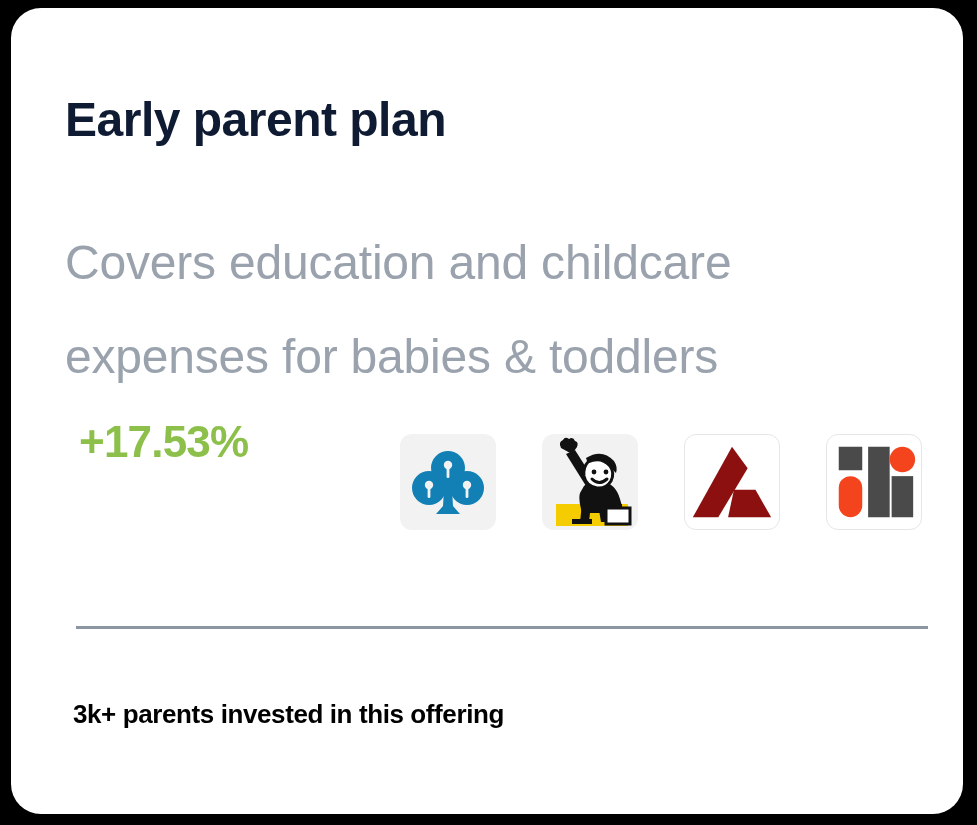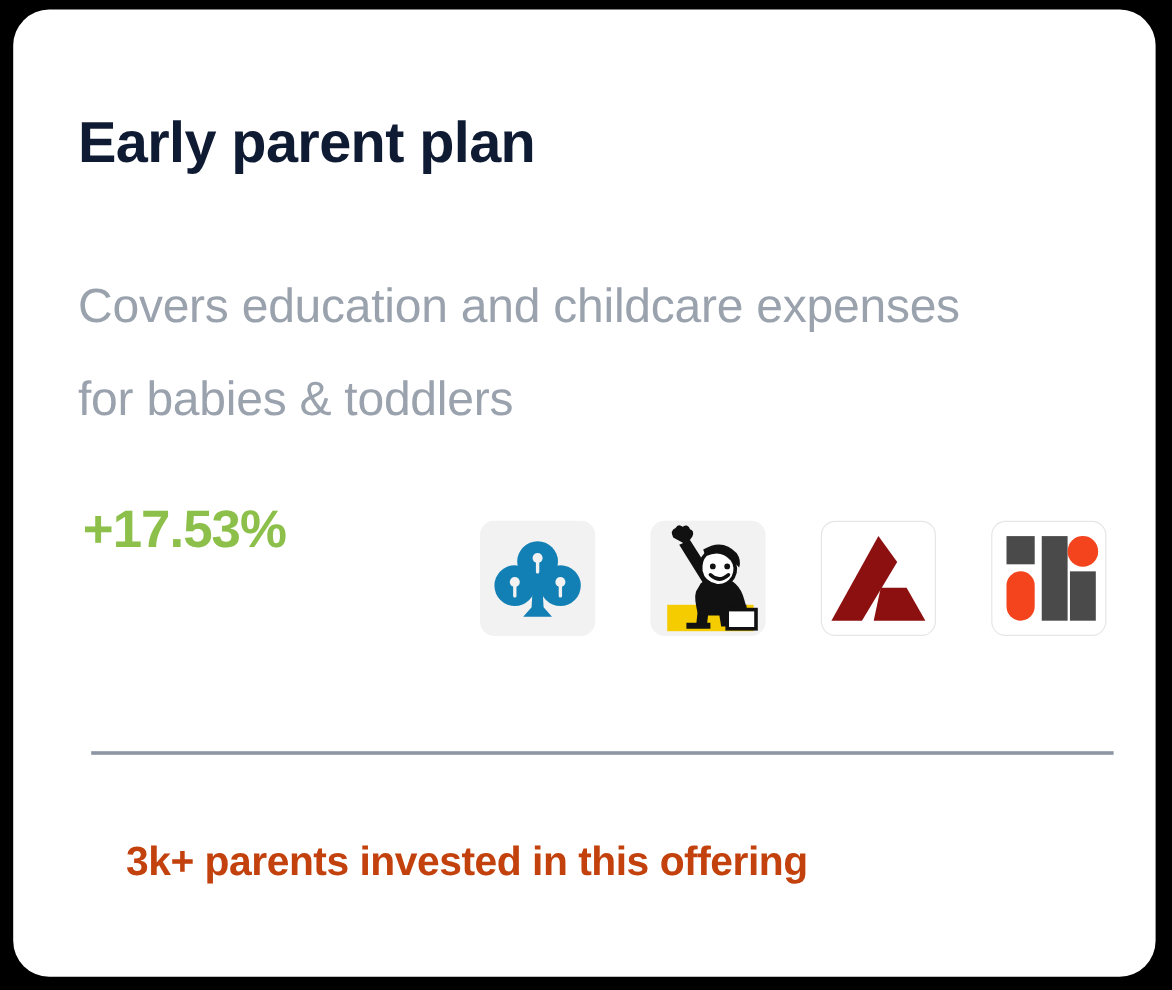--- a/index.html
+++ b/index.html
@@ -57,39 +57,39 @@
     line-height: 1.1;
     white-space: nowrap;
   }
 
   
   .plan-subtitle {
     position: absolute;
     left: 54px;
     top: 208px;
     width: 740px;
-    font-size: 40px;
+    font-size: 48px;
     font-weight: normal;
     color: #9aa2ad;
     line-height: 1.95;
     letter-spacing: -0.2px;
   }
 
   
   .stats-row {
     position: absolute;
     left: 54px;
     right: 40px;
     top: 412px;
     height: 130px;
   }
 
   .returns-block {
     position: absolute;
-    left: 4px;
+    left: 14px;
     top: 0;
     width: 300px;
   }
   .returns-value {
     font-size: 44px;
     font-weight: bold;
     color: #8cc04a;
     letter-spacing: -0.8px;
     line-height: 1.0;
   }
@@ -137,27 +137,26 @@
     width: 852px;
     height: 3px;
     background: #8d96a3;
   }
 
   
   .footer-note {
     position: absolute;
     left: 62px;
     top: 692px;
-    font-size: 34px;
+    font-size: 26px;
     font-weight: bold;
-    color: #c2410c;
+    color: #000000;
     letter-spacing: -0.4px;
     line-height: 1.1;
     white-space: nowrap;
-    margin-left: 32px;
   }
 </style>
 </head>
 <body>
 
 <div class="page">
 
   <div class="card">
     <div class="card-inner">
 

